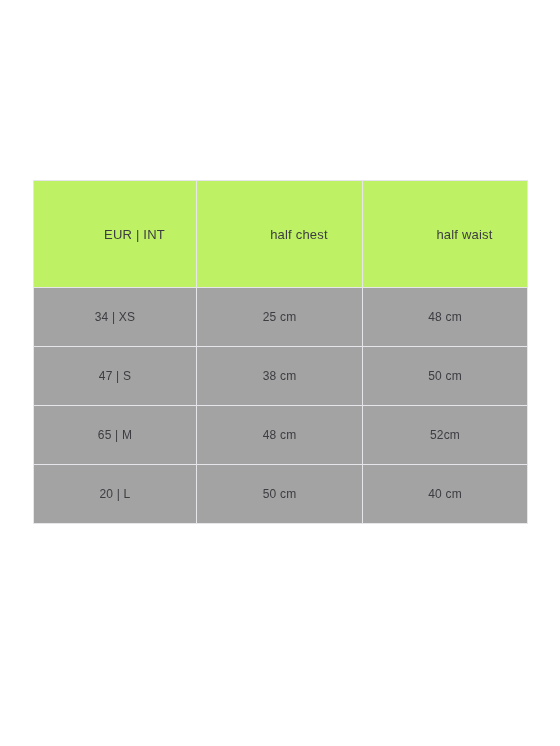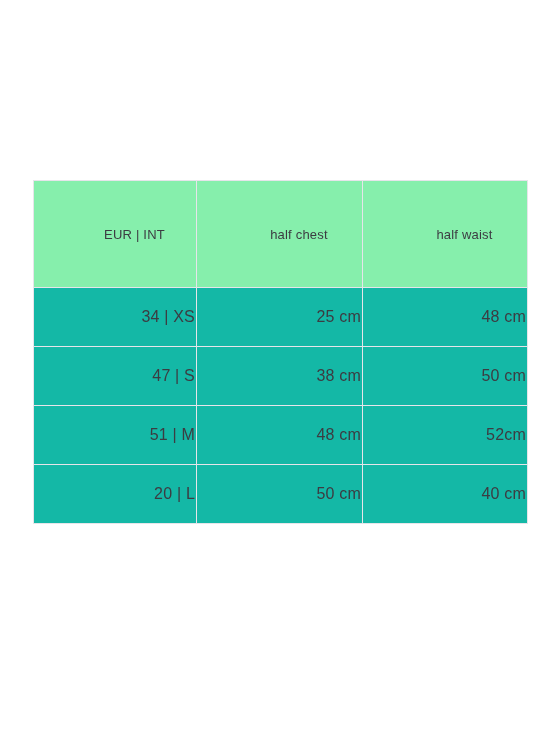--- a/index.html
+++ b/index.html
@@ -34,32 +34,31 @@
   }
   table.size-table th,
   table.size-table td {
     border: 1px solid #e6e5ea;
     text-align: center;
     vertical-align: middle;
     font-weight: normal;
     color: #3c3c42;
   }
   table.size-table thead th {
-    background: #86efac;
+    background: #bef264;
     height: 104px;
     font-size: 13px;
     letter-spacing: 0.2px;
     padding-left: 40px;
   }
   table.size-table tbody td {
-    background: #14b8a6;
+    background: #a3a3a3;
     height: 56px;
-    font-size: 16px;
+    font-size: 12px;
     letter-spacing: 0.2px;
-    text-align: right;
   }
   col.c1 { width: 163px; }
   col.c2 { width: 166px; }
   col.c3 { width: 165px; }
 </style>
 </head>
 <body>
 
 <div class="page">
   <div class="table-wrap">
@@ -81,21 +80,21 @@
           <td>34 | XS</td>
           <td>25 cm</td>
           <td>48 cm</td>
         </tr>
         <tr>
           <td>47 | S</td>
           <td>38 cm</td>
           <td>50 cm</td>
         </tr>
         <tr>
-          <td>51 | M</td>
+          <td>65 | M</td>
           <td>48 cm</td>
           <td>52cm</td>
         </tr>
         <tr>
           <td>20 | L</td>
           <td>50 cm</td>
           <td>40 cm</td>
         </tr>
       </tbody>
     </table>

